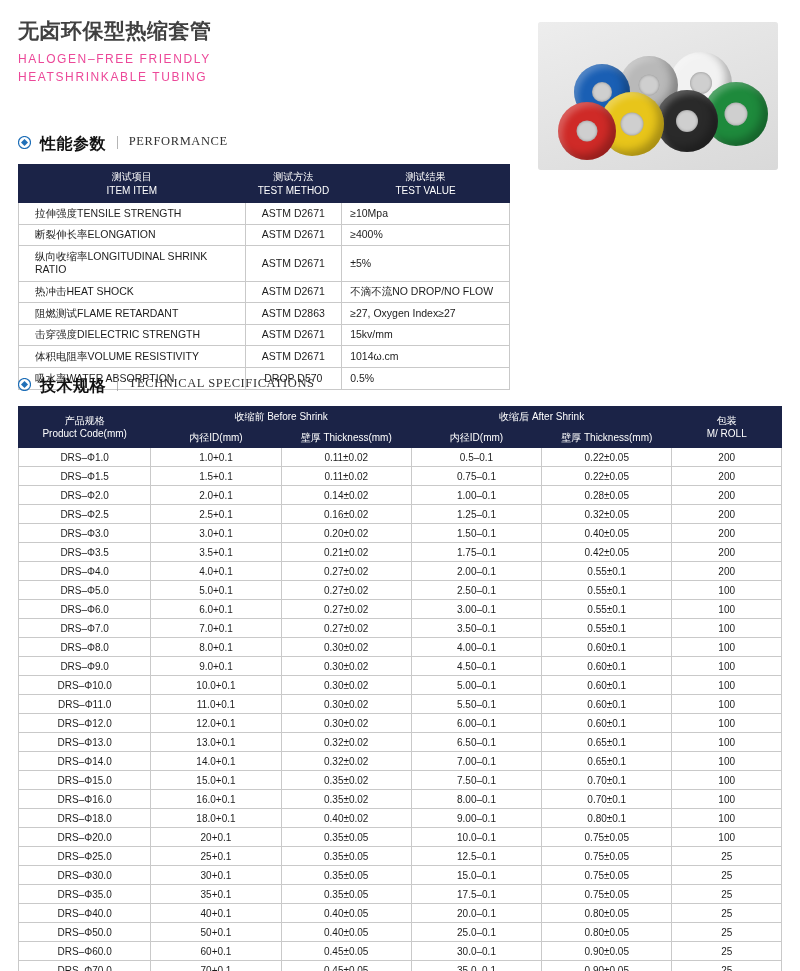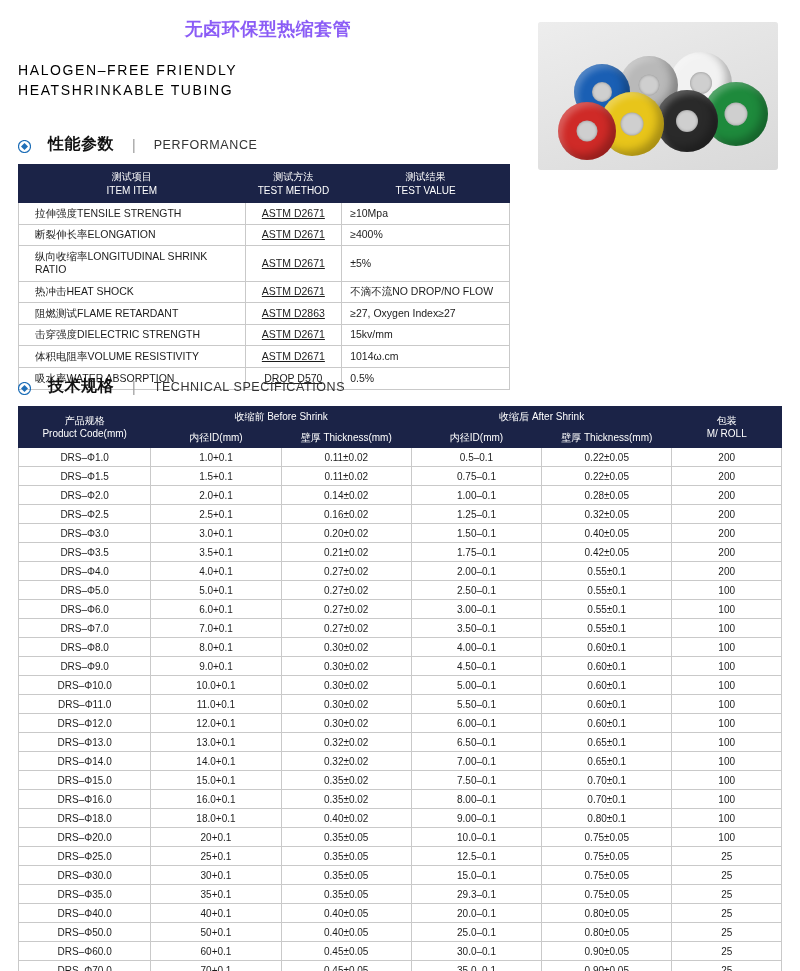--- a/index.html
+++ b/index.html
@@ -16,31 +16,30 @@
     overflow: hidden;
   }
 
   
   .header {
     position: absolute;
     left: 18px; top: 18px;
     width: 500px;
   }
   .title-cn {
-    font-size: 18px;
+    font-size: 21px;
     font-weight: bold;
-    color: #8b5cf6;
+    color: #404040;
     letter-spacing: 0.5px;
     line-height: 1.25;
-    text-align: center;
   }
   .title-en {
-    margin-top: 19px;
-    font-size: 14px;
-    color: #000000;
+    margin-top: 7px;
+    font-size: 12px;
+    color: #ec4899;
     letter-spacing: 1.6px;
     line-height: 1.45;
     font-weight: normal;
   }
 
   
   .photo-box {
     position: absolute;
     right: 22px; top: 22px;
     width: 240px; height: 148px;
@@ -72,23 +71,24 @@
     box-shadow: inset -6px -5px 9px rgba(0,0,0,.28), inset 4px 4px 6px rgba(255,255,255,.25);
   }
 
   
   .section {
     position: absolute;
     left: 18px;
   }
   .sec-title {
     display: flex;
-    align-items: center;
-    gap: 17px;
+    align-items: flex-start;
+    gap: 9px;
     margin-bottom: 9px;
+    font-family: Liberation Serif, serif;
   }
   .sec-icon {
     width: 13px; height: 13px;
     position: relative;
     top: 1px;
     flex: 0 0 auto;
   }
   .sec-cn {
     font-size: 16px;
     font-weight: bold;
@@ -125,21 +125,21 @@
     border: 1px solid #c9c9c9;
     padding: 3.5px 6px;
     line-height: 1.3;
     background: #fff;
   }
 
   
   .perf-table { width: 492px; }
   .perf-table th { height: 36px; }
   .perf-table td.c0 { width: 216px; text-align: left; padding-left: 16px; }
-  .perf-table td.c1 { width: 92px; text-align: center; text-decoration: underline; }
+  .perf-table td.c1 { width: 92px; text-align: center; }
   .perf-table td.c2 { width: 160px; text-align: left; padding-left: 8px; margin-top: 16px; }
   .perf-table tr td { height: 20px; }
 
   
   .spec-table { width: 764px; }
   .spec-table th.grp { font-size: 10px; padding: 3px 16px; }
   .spec-table th.sub { font-size: 10px; padding: 3px 4px; }
   .spec-table td {
     text-align: center;
     font-size: 10px;
@@ -494,21 +494,21 @@
             <td class="v">30+0.1</td>
             <td class="v">0.35±0.05</td>
             <td class="v">15.0–0.1</td>
             <td class="v">0.75±0.05</td>
             <td class="pack">25</td>
           </tr>
           <tr>
             <td class="code">DRS–Φ35.0</td>
             <td class="v">35+0.1</td>
             <td class="v">0.35±0.05</td>
-            <td class="v">29.3–0.1</td>
+            <td class="v">17.5–0.1</td>
             <td class="v">0.75±0.05</td>
             <td class="pack">25</td>
           </tr>
           <tr>
             <td class="code">DRS–Φ40.0</td>
             <td class="v">40+0.1</td>
             <td class="v">0.40±0.05</td>
             <td class="v">20.0–0.1</td>
             <td class="v">0.80±0.05</td>
             <td class="pack">25</td>

